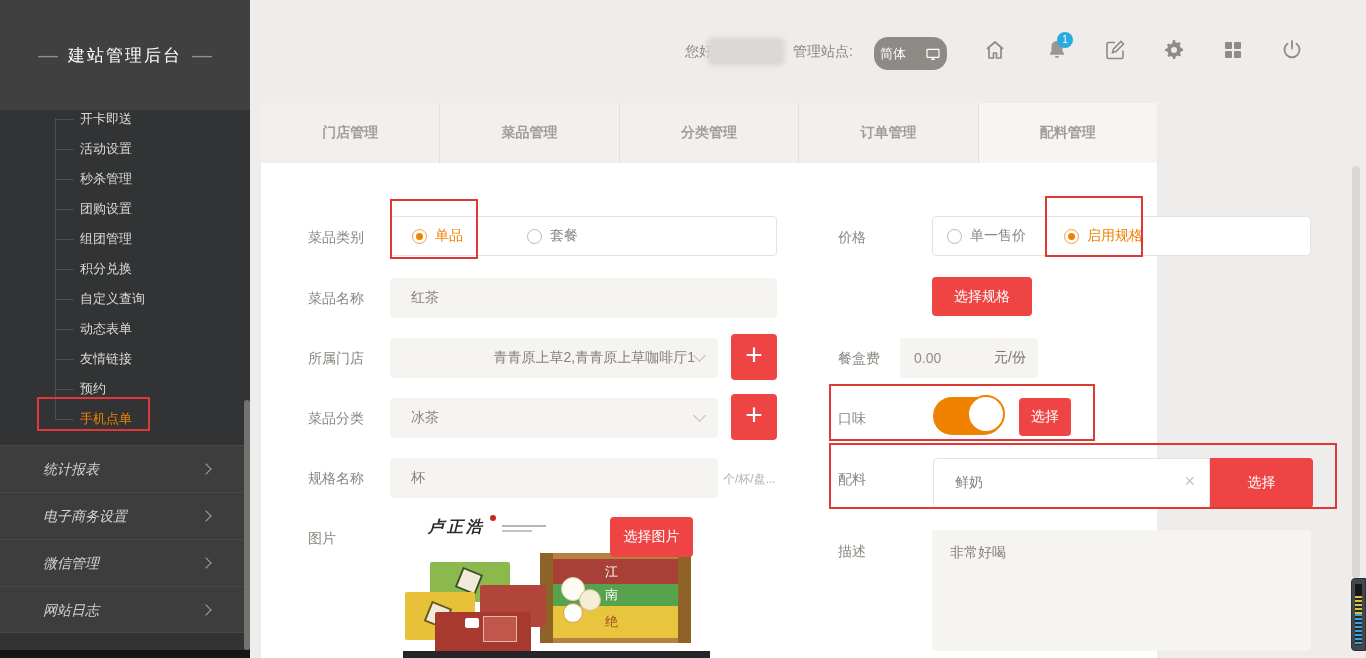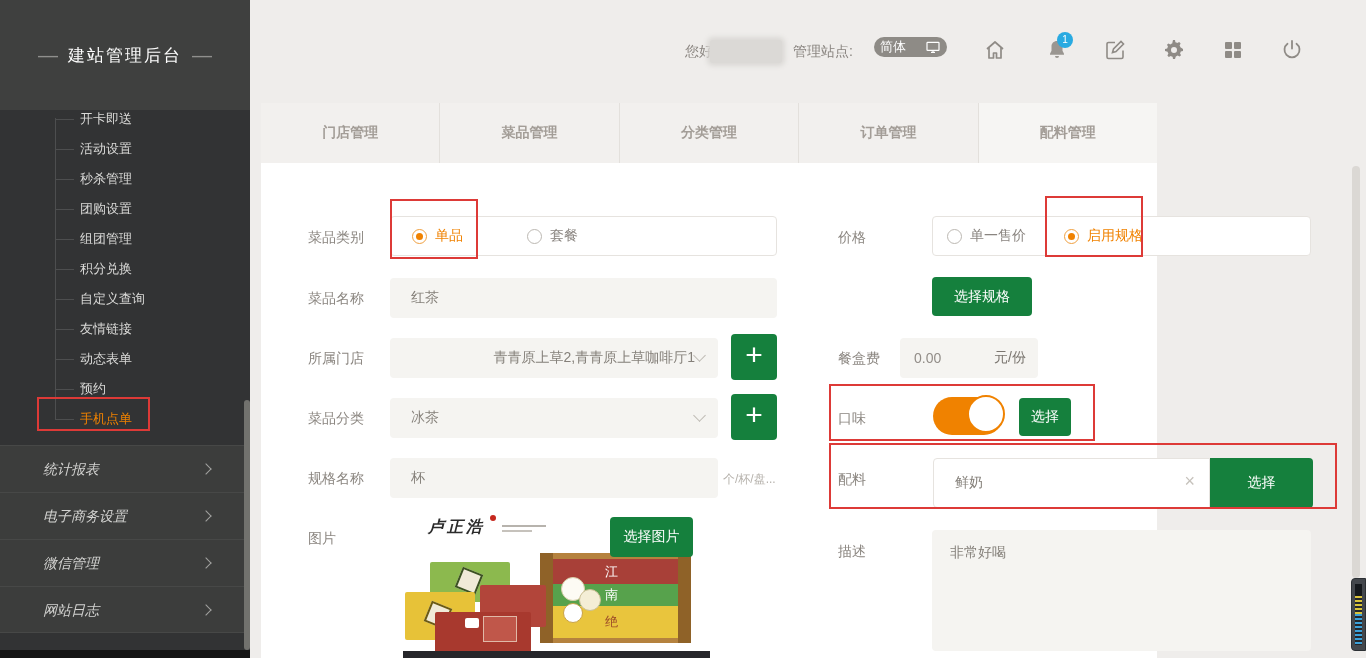--- a/index.html
+++ b/index.html
@@ -26,21 +26,21 @@
   .chev-r { position:absolute; right:40px; top:19px; width:8px; height:8px;
             border-right:1.5px solid #a2a2a0; border-top:1.5px solid #a2a2a0; transform:rotate(45deg); }
   .sb-scroll { position:absolute; left:244px; top:400px; width:6px; height:250px; background:#72726e; border-radius:3px; }
   .sb-bottom { position:absolute; left:0; top:650px; width:250px; height:8px; background:#151515; }
 
   
   .greet { position:absolute; left:685px; top:43px; font-size:14px; color:#8a8580; }
   .redacted { position:absolute; left:710px; top:40px; width:72px; height:23px; background:#dbd9d6;
               border-radius:3px; box-shadow:0 0 5px 3px #dbd9d6; }
   .manage { position:absolute; left:793px; top:43px; font-size:14px; color:#8a8580; }
-  .pill { position:absolute; left:874px; top:37px; width:73px; height:20px; background:#8e8b86;
+  .pill { position:absolute; left:874px; top:37px; width:73px; height:33px; background:#8e8b86;
           border:none; border-radius:14px; color:#fff; font-size:13px; display:flex;
           align-items:center; justify-content:center; gap:19px; cursor:pointer; }
   .hicon { position:absolute; top:38px; width:24px; height:26px; cursor:pointer; }
   .hicon svg { width:24px; height:24px; }
   .badge { position:absolute; left:12px; top:-6px; width:16px; height:16px; border-radius:50%;
            background:#29aae1; color:#fff; font-size:10px; line-height:16px; text-align:center; }
 
   
   .panel { position:absolute; left:261px; top:103px; width:896px; height:555px; background:#fff;font-weight:bold; }
   .tabs { display:flex; height:60px; }
@@ -54,21 +54,21 @@
   .box-g { position:absolute; background:#f5f4f1; border-radius:4px; display:flex; align-items:center;
            font-size:14px; color:#85807a; }
   .radio { display:inline-flex; align-items:center; gap:8px; font-size:14px; color:#8a8580; cursor:pointer; }
   .rdot { width:15px; height:15px; border-radius:50%; border:1px solid #bcb8b2; position:relative; background:#fff; }
   .radio.sel { color:#f08200; }
   .radio.sel .rdot { border-color:#f0a040; }
   .radio.sel .rdot::after { content:""; position:absolute; left:3px; top:3px; width:7px; height:7px;
                             border-radius:50%; background:#f08200; }
   .chev-d { width:9px; height:9px; border-right:1px solid #bdb9b3; border-bottom:1px solid #bdb9b3;
             transform:rotate(45deg); margin-top:-5px; }
-  .btn { position:absolute; background:#15803d; border:none; border-radius:4px; color:#fff;
+  .btn { position:absolute; background:#ef4444; border:none; border-radius:4px; color:#fff;
          font-size:14px; cursor:pointer; display:flex; align-items:center; justify-content:center; }
   .plus { font-size:30px; font-weight:200; line-height:1; padding-bottom:4px; }
   .hint { position:absolute; font-size:12px; color:#b6b2ac; }
   .toggle { position:absolute; left:933px; top:397px; width:70px; height:38px; border-radius:19px;
             background:#f08200; cursor:pointer; }
   .knob { position:absolute; right:-2px; top:-2px; width:38px; height:38px; border-radius:50%;
           background:#fff; border:2px solid #f08200; }
   .clear-x { position:absolute; right:14px; top:12px; font-size:18px; color:#c6c2bc; cursor:pointer; }
 
   
@@ -308,22 +308,22 @@
     </div>
     <div class="tree-line"></div>
     <nav class="submenu">
       <div class="s-item">开卡即送</div>
       <div class="s-item">活动设置</div>
       <div class="s-item">秒杀管理</div>
       <div class="s-item">团购设置</div>
       <div class="s-item">组团管理</div>
       <div class="s-item">积分兑换</div>
       <div class="s-item">自定义查询</div>
+      <div class="s-item">动态表单</div>
       <div class="s-item">友情链接</div>
-      <div class="s-item">动态表单</div>
       <div class="s-item">预约</div>
       <div class="s-item active">手机点单</div>
     </nav>
     <div class="anno" style="left:37px;top:397px;width:113px;height:34px"></div>
     <nav class="sections">
       <div class="sec">
         <span>统计报表</span>
         <i class="chev-r"></i>
       </div>
       <div class="sec">

